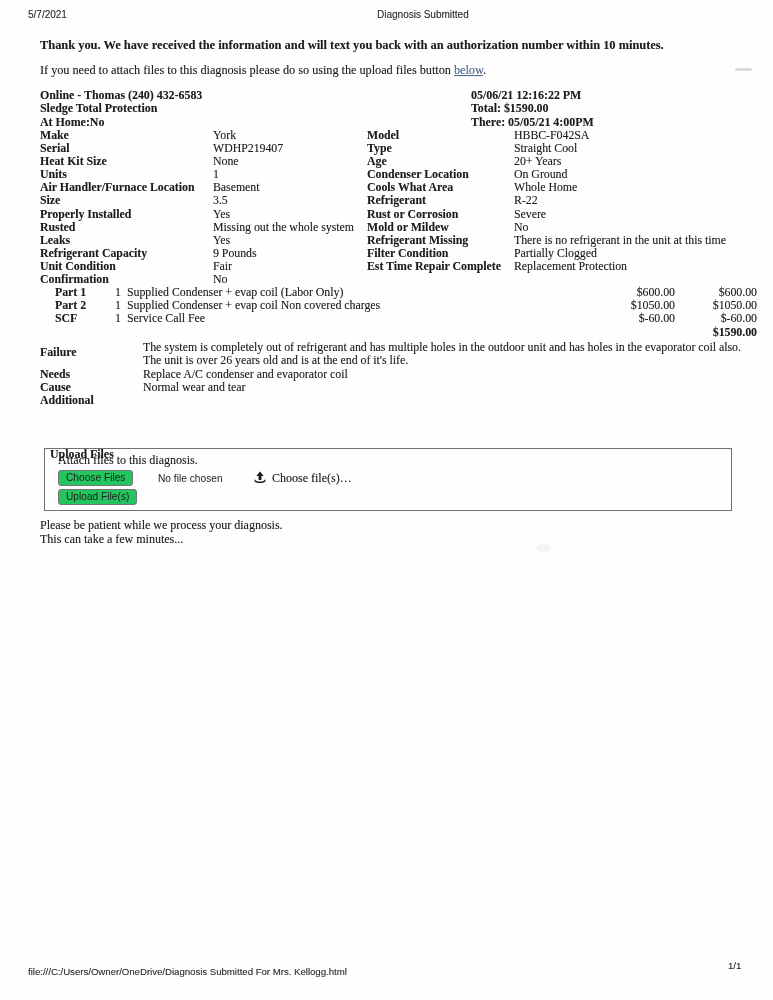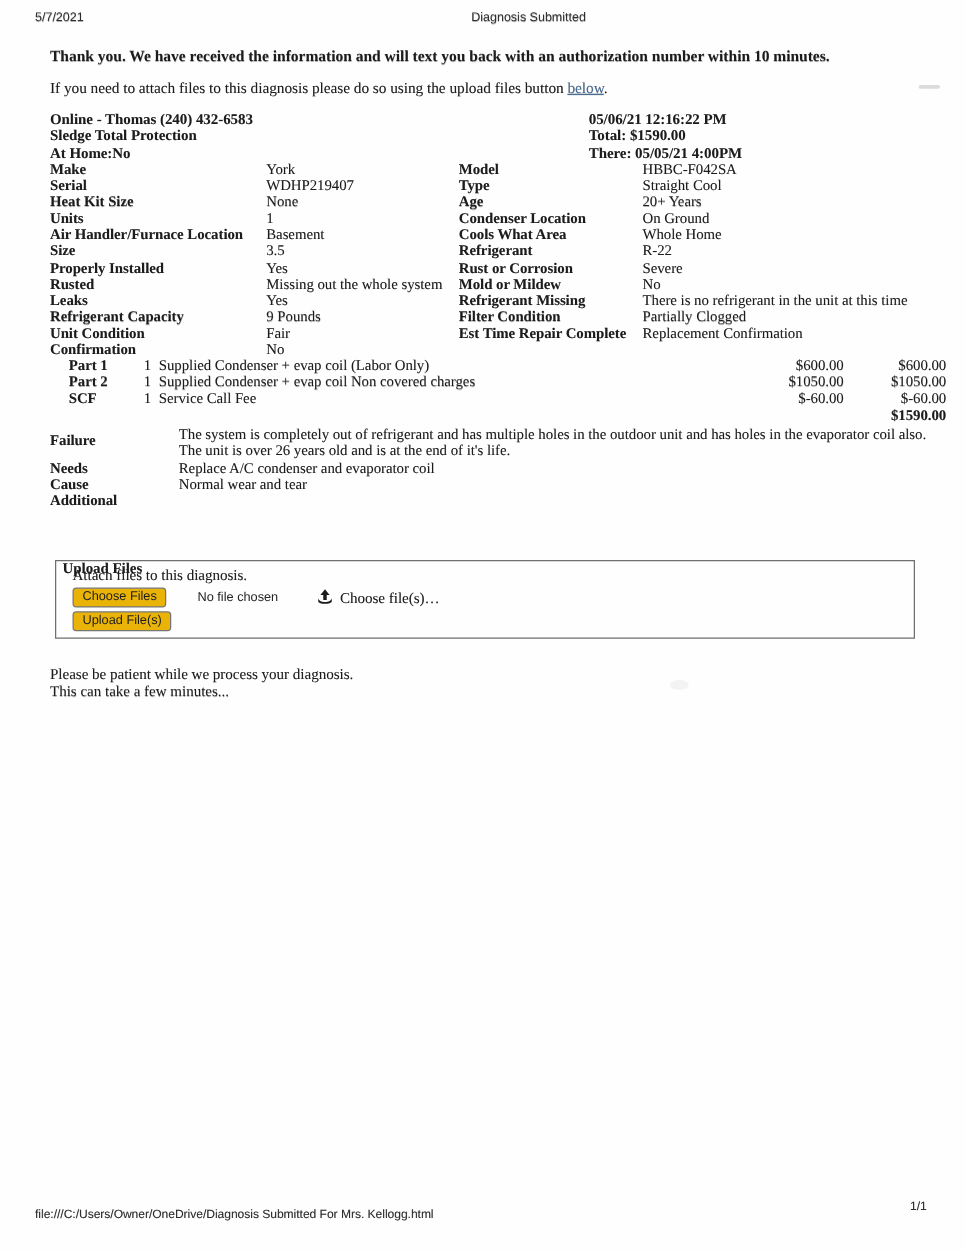--- a/index.html
+++ b/index.html
@@ -54,31 +54,31 @@
   .n-label{width:103px;font-weight:bold;flex:none;line-height:13.3px;}
   .n-text{width:599px;line-height:13.3px;}
   .n-pad .n-label{padding-top:5px;}
 
   
   .up-heading{top:421px;left:50px;font-size:11.9px;font-weight:bold;margin-top:26px;}
   .upload-box{top:448px;left:44px;width:686px;height:61px;border:1.4px solid #6f6f6f;}
   .up-instruction{top:4px;left:13px;font-size:12px;}
   .btn{
     font-family:"Liberation Sans", sans-serif;font-size:10.2px;color:#1e1e1e;
-    background:#eab308;border:1px solid #767676;border-radius:3px;
+    background:#22c55e;border:1px solid #767676;border-radius:3px;
     padding:1px 7px 2px 7px;text-shadow:none;cursor:pointer;
   }
   .btn-choose{top:21px;left:13px;}
   .no-file{top:24px;left:113px;font-size:10.2px;color:#222;text-shadow:none;}
   .up-icon{top:22px;left:208px;width:14px;height:14px;}
   .choose-link{top:22px;left:227px;font-size:12px;cursor:pointer;}
   .btn-upload{top:40px;left:13px;}
 
   
-  .status{top:519px;left:40px;font-size:12px;line-height:13.6px;margin-top:14px;}
+  .status{top:519px;left:40px;font-size:12px;line-height:13.6px;}
 
   
   .artifact1{top:68px;left:735px;width:17px;height:3px;background:#9a9a9a;opacity:.35;border-radius:2px;}
   .artifact2{top:544px;left:536px;width:15px;height:8px;background:#b0b0b0;opacity:.14;border-radius:50%;}
 </style>
 </head>
 <body>
 
 <div class="page">
 
@@ -188,21 +188,21 @@
       <div class="drow">
           <span class="dlabel">Refrigerant Missing</span>
           <span class="dval">There is no refrigerant in the unit at this time</span>
         </div>
       <div class="drow">
           <span class="dlabel">Filter Condition</span>
           <span class="dval">Partially Clogged</span>
         </div>
       <div class="drow">
           <span class="dlabel">Est Time Repair Complete</span>
-          <span class="dval">Replacement Confirmation</span>
+          <span class="dval">Replacement Protection</span>
         </div>
     </div>
   </div>
 
   <div class="abs lineitems">
     <div class="li-row">
       <span class="li-code">Part 1</span>
       <span class="li-qty">1</span>
       <span class="li-desc">Supplied Condenser + evap coil (Labor Only)</span>
       <span class="li-price">$600.00</span>

